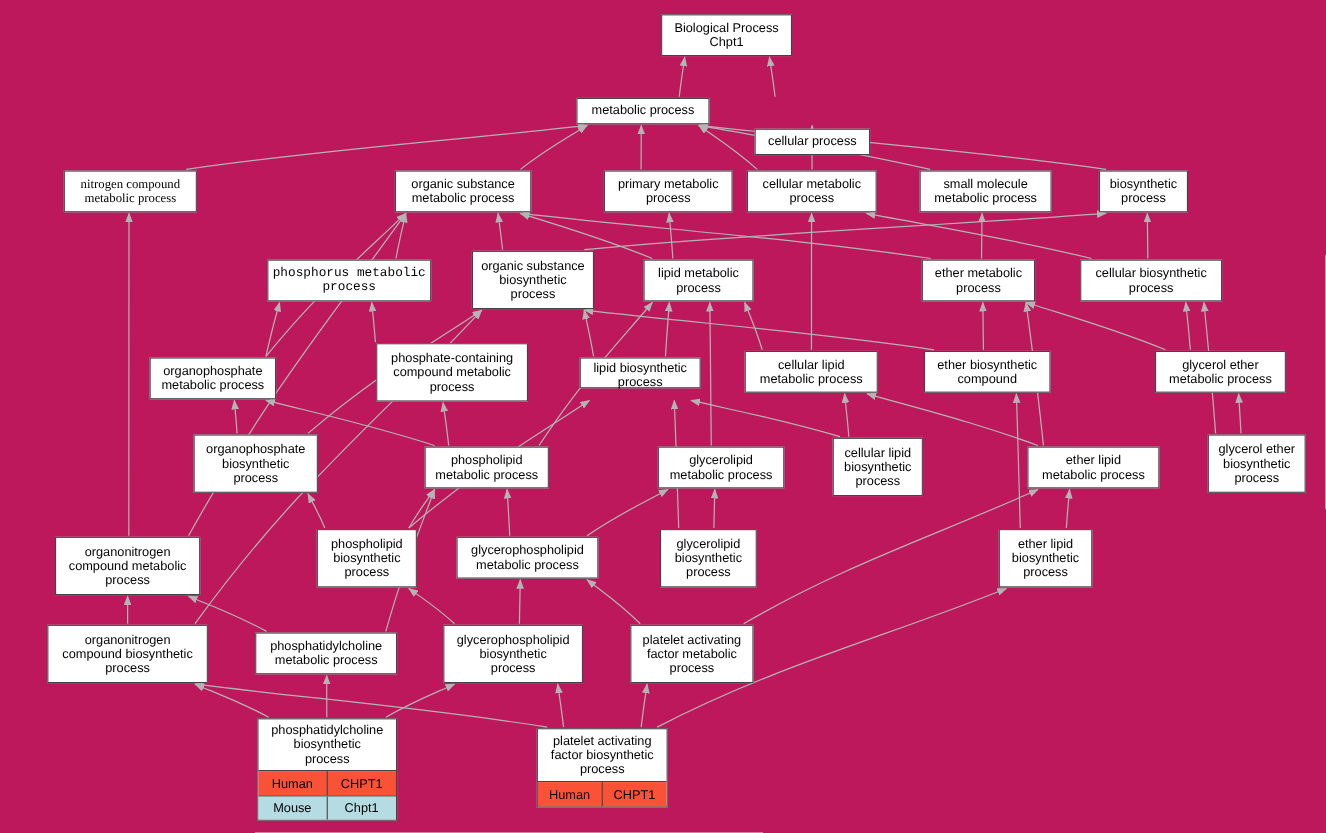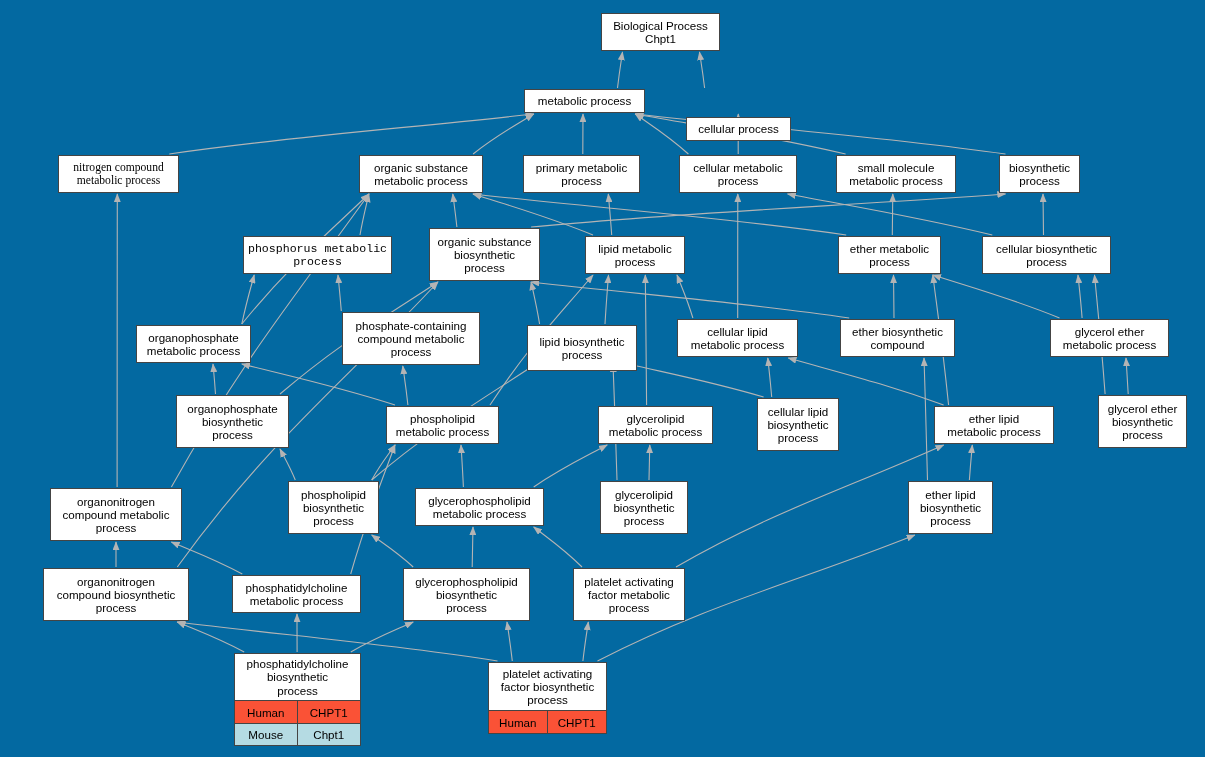--- a/index.html
+++ b/index.html
@@ -8,21 +8,21 @@
     background: #ffffff;
   }
   body {
     font-family: "Liberation Sans", sans-serif;
     -webkit-font-smoothing: antialiased;
   }
   #canvas {
     position: relative;
     width: 1205px;
     height: 757px;
-    background: #0369a1;
+    background: #be185d;
     overflow: hidden;
   }
   #edges {
     position: absolute;
     left: 0;
     top: 0;
     width: 1205px;
     height: 757px;
     pointer-events: none;
   }
@@ -162,21 +162,21 @@
       <div class="title">cellular process</div>
     </div>
     <div class="node" style="left: 58px; top: 155px; width: 121px; height: 38px; font-family: Liberation Serif, serif;">
       <div class="title">nitrogen compound
 metabolic process</div>
     </div>
     <div class="node" style="left: 359px; top: 155px; width: 124px; height: 38px;">
       <div class="title">organic substance
 metabolic process</div>
     </div>
-    <div class="node" style="left: 523px; top: 155px; width: 117px; height: 38px;">
+    <div class="node" style="left: 549px; top: 155px; width: 117px; height: 38px;">
       <div class="title">primary metabolic
 process</div>
     </div>
     <div class="node" style="left: 679px; top: 155px; width: 118px; height: 38px;">
       <div class="title">cellular metabolic
 process</div>
     </div>
     <div class="node" style="left: 836px; top: 155px; width: 120px; height: 38px;">
       <div class="title">small molecule
 metabolic process</div>
@@ -208,21 +208,21 @@
     </div>
     <div class="node" style="left: 136px; top: 325px; width: 115px; height: 38px;">
       <div class="title">organophosphate
 metabolic process</div>
     </div>
     <div class="node" style="left: 294px; top: 312px; width: 138px; height: 53px; margin-left: 48px;">
       <div class="title">phosphate-containing
 compound metabolic
 process</div>
     </div>
-    <div class="node" style="left: 527px; top: 325px; width: 110px; height: 46px;">
+    <div class="node" style="left: 527px; top: 325px; width: 110px; height: 28px;">
       <div class="title">lipid biosynthetic
 process</div>
     </div>
     <div class="node" style="left: 677px; top: 319px; width: 121px; height: 38px;">
       <div class="title">cellular lipid
 metabolic process</div>
     </div>
     <div class="node" style="left: 840px; top: 319px; width: 115px; height: 38px;">
       <div class="title">ether biosynthetic
 compound</div>

